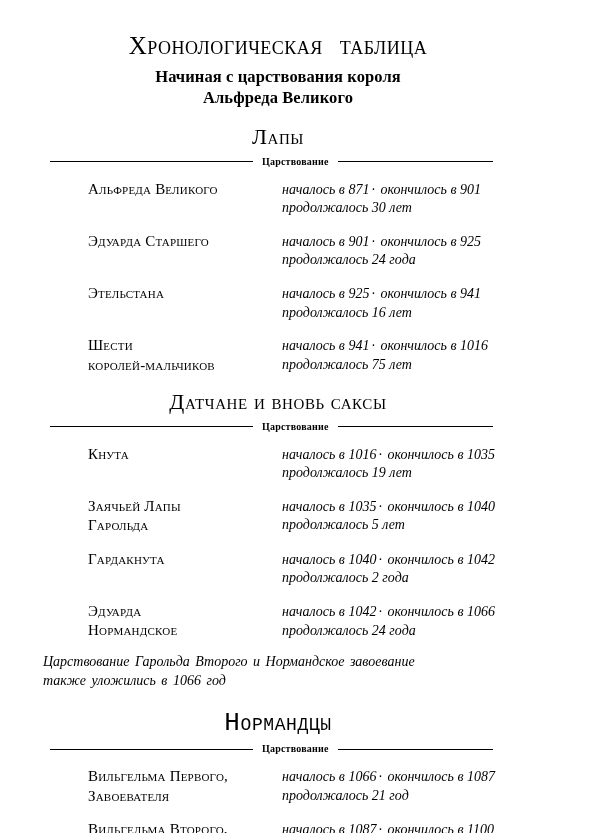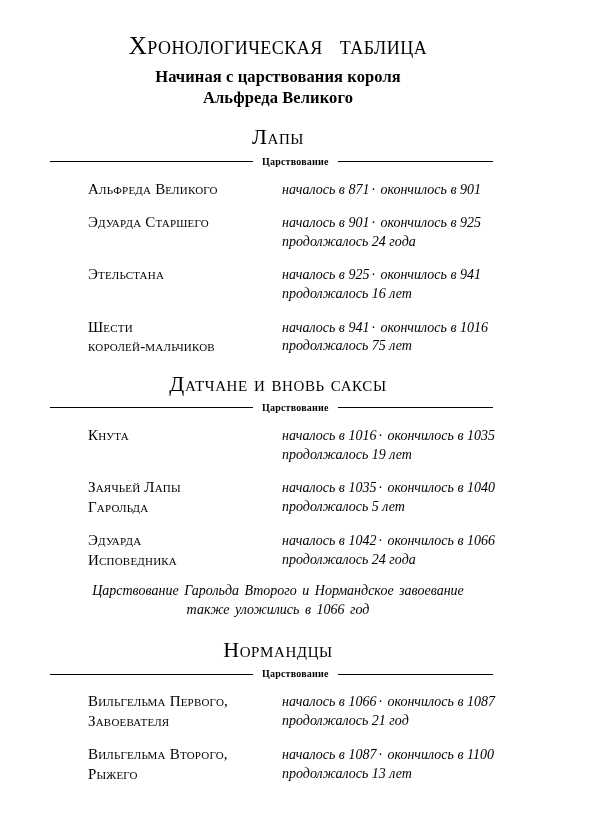--- a/index.html
+++ b/index.html
@@ -49,21 +49,21 @@
   .section-heading {
     text-align: center;
     font-variant: small-caps;
     font-weight: normal;
     letter-spacing: 0.6px;
     margin: 0;
     line-height: 1.1;
   }
   .section-saxons  { font-size: 22px; padding-top: 17px; }
   .section-danes   { font-size: 22px; padding-top: 15px; }
-  .section-normans { font-size: 22px; padding-top: 18px; }
+  .section-normans { font-size: 26px; padding-top: 18px; font-family: Liberation Mono, monospace; }
 
   
   .rule-row {
     display: flex;
     align-items: center;
     width: 456px;
     margin: 5px auto 0 auto;
     height: 14px;
   }
   .rule-line {
@@ -108,21 +108,21 @@
     font-size: 14px;
     line-height: 1.33;
     white-space: nowrap;
     padding-top: 1px;
   }
   .entry-data .d-line { display: block; }
   .sep { padding: 0 2px; }
 
   
   .note {
-    text-align: center;
+    text-align: left;
     font-style: italic;
     font-size: 14px;
     line-height: 1.35;
     margin: 12px auto 0 auto;
     width: 470px;
     word-spacing: 2px;
   }
   .note .n-line { display: block; white-space: nowrap; }
 </style>
 </head>
@@ -151,20 +151,24 @@
       <div class="entry-name">
         <span class="nm-line">Альфреда Великого</span>
       </div>
       <div class="entry-data">
         <span class="d-line">
           <span>началось в</span>
           <span>871</span><span class="sep">·</span>
           <span>окончилось в</span>
           <span>901</span>
         </span>
+        <span class="d-line">
+          <span>продолжалось</span>
+          <span>30 лет</span>
+        </span>
       </div>
     </div>
 
     <div class="entry">
       <div class="entry-name">
         <span class="nm-line">Эдуарда Старшего</span>
       </div>
       <div class="entry-data">
         <span class="d-line">
           <span>началось в</span>
@@ -258,25 +262,42 @@
           <span>окончилось в</span>
           <span>1040</span>
         </span>
         <span class="d-line">
           <span>продолжалось</span>
           <span>5 лет</span>
         </span>
       </div>
     </div>
 
+    <div class="entry">
+      <div class="entry-name">
+        <span class="nm-line">Гардакнута</span>
+      </div>
+      <div class="entry-data">
+        <span class="d-line">
+          <span>началось в</span>
+          <span>1040</span><span class="sep">·</span>
+          <span>окончилось в</span>
+          <span>1042</span>
+        </span>
+        <span class="d-line">
+          <span>продолжалось</span>
+          <span>2 года</span>
+        </span>
+      </div>
+    </div>
 
     <div class="entry">
       <div class="entry-name">
         <span class="nm-line">Эдуарда</span>
-        <span class="nm-line">Исповедника</span>
+        <span class="nm-line">Нормандское</span>
       </div>
       <div class="entry-data">
         <span class="d-line">
           <span>началось в</span>
           <span>1042</span><span class="sep">·</span>
           <span>окончилось в</span>
           <span>1066</span>
         </span>
         <span class="d-line">
           <span>продолжалось</span>

